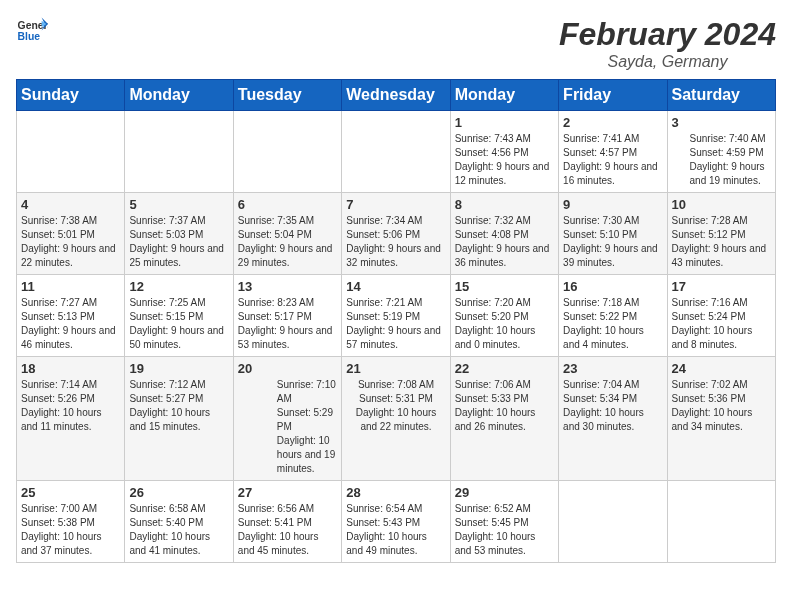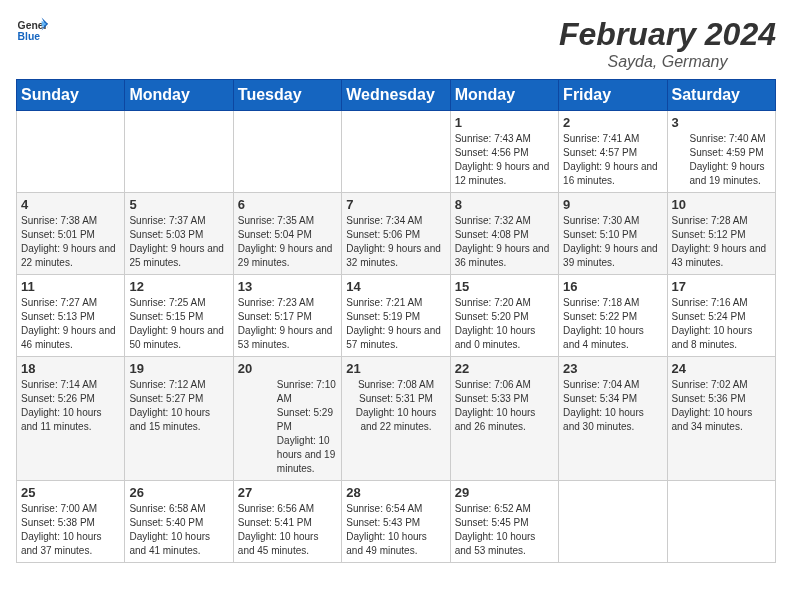--- a/index.html
+++ b/index.html
@@ -188,21 +188,21 @@
 Daylight: 9 hours and 46 minutes.</div>
         </td>
         <td>
           <span class="day-number">12</span>
           <div class="day-info" style="white-space: pre-line;">Sunrise: 7:25 AM
 Sunset: 5:15 PM
 Daylight: 9 hours and 50 minutes.</div>
         </td>
         <td>
           <span class="day-number">13</span>
-          <div class="day-info" style="white-space: pre-line;">Sunrise: 7:23 AM
+          <div class="day-info" style="white-space: pre-line;">Sunrise: 8:23 AM
 Sunset: 5:17 PM
 Daylight: 9 hours and 53 minutes.</div>
         </td>
         <td>
           <span class="day-number">14</span>
           <div class="day-info" style="white-space: pre-line;">Sunrise: 7:21 AM
 Sunset: 5:19 PM
 Daylight: 9 hours and 57 minutes.</div>
         </td>
         <td>

